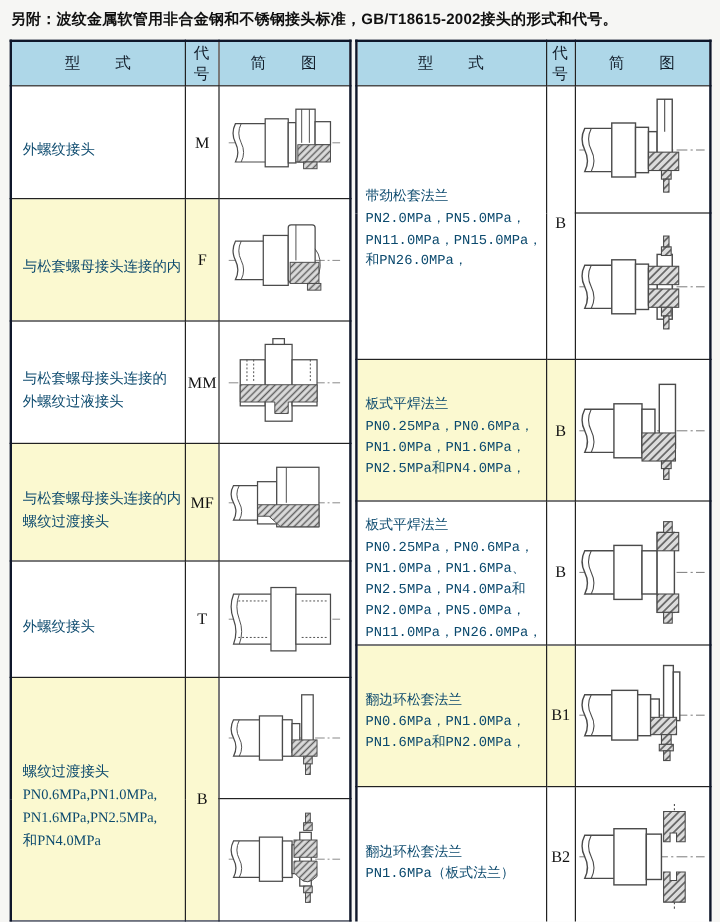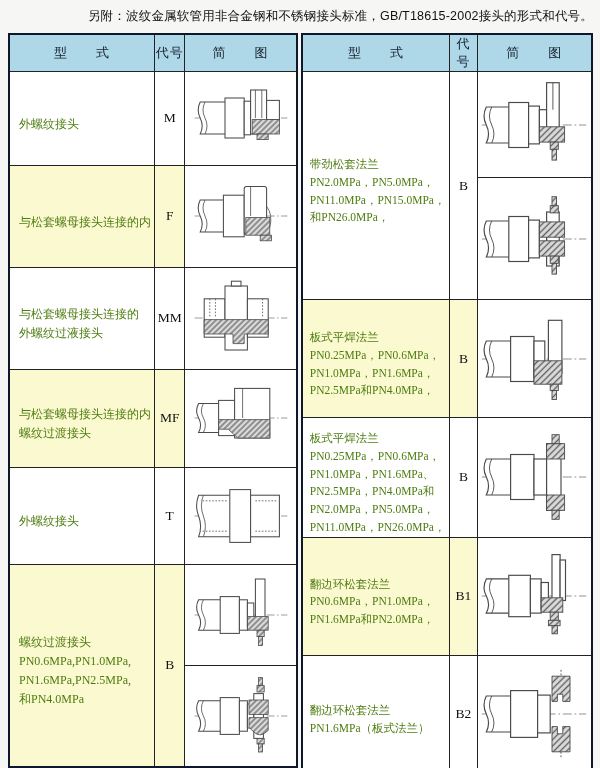--- a/index.html
+++ b/index.html
@@ -4,39 +4,39 @@
 <style>
   html,body{margin:0;padding:0;}
   body{
     width:600px;height:768px;overflow:hidden;
     background:#f6f6f4;
     font-family:"Liberation Sans",sans-serif;
     -webkit-font-smoothing:antialiased;
   }
   .page{padding:5px 7px 0 8px;}
   .title{
-    font-size:12.5px;font-weight:normal;color:#101010;
-    margin:3px 0 8px 1px;letter-spacing:0.2px;white-space:nowrap;text-align:right;
+    font-size:12.5px;font-weight:bold;color:#101010;
+    margin:3px 0 8px 1px;letter-spacing:0.2px;white-space:nowrap;
   }
   .tables{display:flex;gap:3px;align-items:flex-start;}
   table.tbl{
     border-collapse:collapse;table-layout:fixed;
     border:2px solid #0f172a;background:#fff;
   }
   .tbl th,.tbl td{border:1.6px solid #222;padding:0;overflow:hidden;}
   .tbl th{
     background:#aed7e8;font-size:13px;font-weight:500;color:#15212e;
     text-align:center;vertical-align:middle;letter-spacing:1px;
   }
   td.type{
-    font-family:"Liberation Serif",serif;font-size:12px;color:#4d7c0f;
+    font-family:"Liberation Serif",serif;font-size:12px;color:#0c4a6e;
     text-align:left;vertical-align:middle;
     padding:12px 3px 0 9px;white-space:pre;line-height:1.58;margin-left:43px;
   }
-  .t-right td.type{font-size:11.5px;padding-left:7px;line-height:1.55;}
+  .t-right td.type{font-size:11.5px;padding-left:7px;line-height:1.55;font-family:Liberation Mono, monospace;}
   td.code{
     font-family:"Liberation Serif",serif;font-size:13.5px;color:#111;
     text-align:center;vertical-align:middle;
   }
   td.diag{text-align:center;vertical-align:middle;background:#fff;}
   td{background:#fff;}
   td.hl{background:#fbf9d0;}
   .diag svg{display:inline-block;vertical-align:middle;}
   .t-left  .diag svg{width:104px;height:80px;}
   .t-right .diag svg{width:108px;height:90px;}

